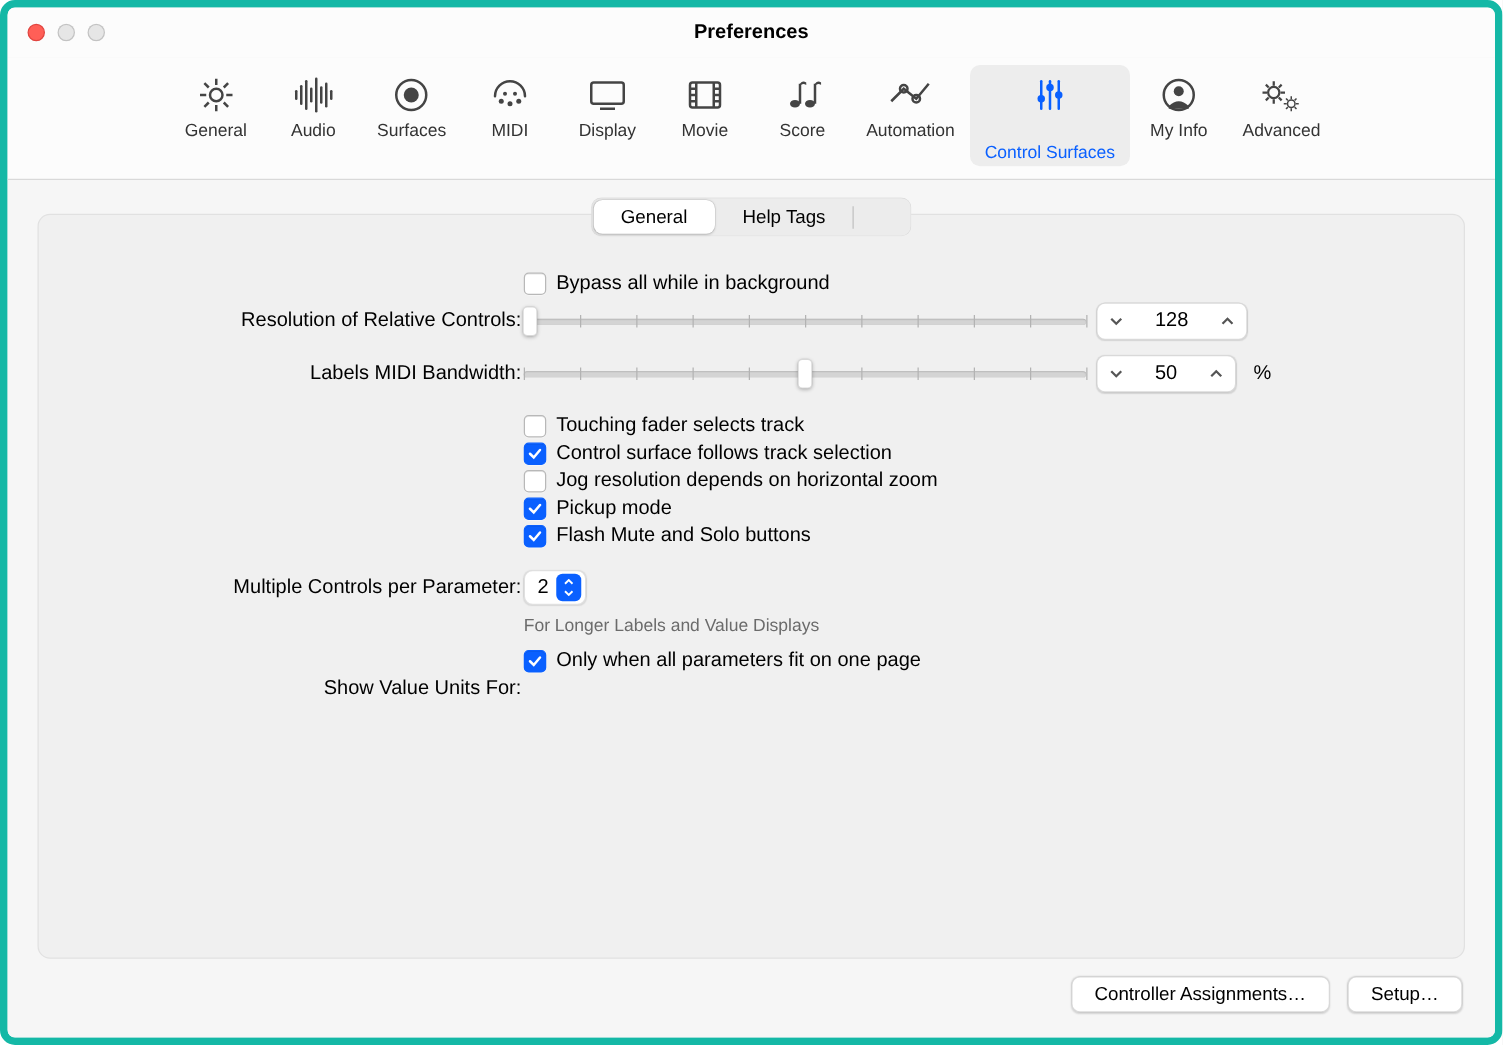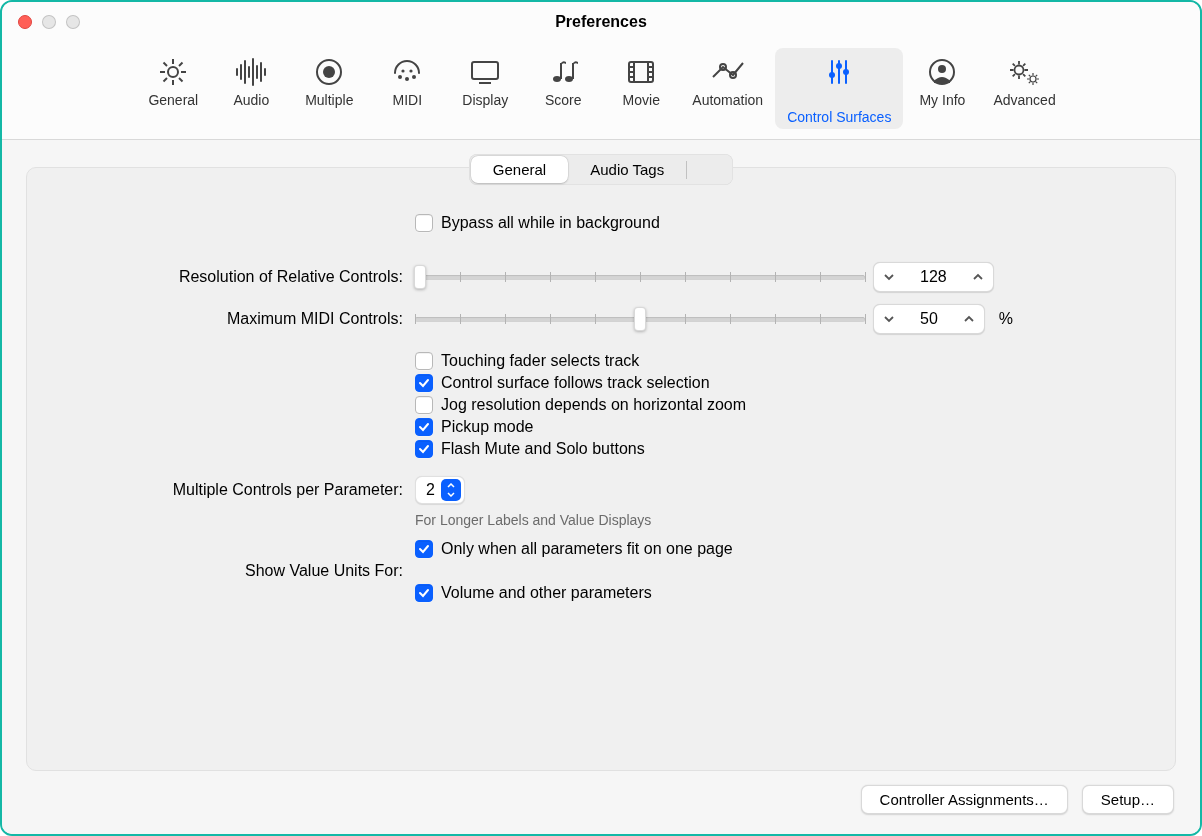--- a/index.html
+++ b/index.html
@@ -6,21 +6,21 @@
   body {
     margin: 0;
     font-family: -apple-system, "Helvetica Neue", Helvetica, Arial, sans-serif;
     font-size: 15px;
     background: #fff;
     color: #000;
   }
   .window {
     width: 1202px;
     height: 836px;
-    border: 2px solid #14b8a6;
+    border: 6px solid #14b8a6;
     border-radius: 12px;
     overflow: hidden;
     display: flex;
     flex-direction: column;
     background: #f6f6f6;
     position: relative;
   }
   .titlebar {
     height: 40px;
     display: flex;
@@ -135,21 +135,21 @@
   }
 
   .row {
     display: flex;
     align-items: center;
     margin: 4px 0;
   }
   .labelcol {
     width: 360px;
     text-align: right;
-    padding-right: 12px;
+    padding-right: 2px;
     font-size: 16px;
   }
   .ctrlcol {
     display: flex;
     align-items: center;
     gap: 8px;
     font-size: 16px;
   }
   .checkbox {
     width: 18px; height: 18px;
@@ -323,21 +323,21 @@
       <div class="lbl">Audio</div>
     </div>
 
     <div class="tb">
       <div class="iconwrap">
           <svg width="30" height="30" viewBox="0 0 30 30">
             <circle class="ic" cx="15" cy="15" r="12"></circle>
             <circle class="icf" cx="15" cy="15" r="6"></circle>
           </svg>
         </div>
-      <div class="lbl">Multiple</div>
+      <div class="lbl">Surfaces</div>
     </div>
 
     <div class="tb">
       <div class="iconwrap">
           <svg width="30" height="30" viewBox="0 0 30 30">
             <path class="ic" d="M3 16 A12 12 0 0 1 27 16" stroke-linecap="round"></path>
             <circle class="icf" cx="8" cy="20" r="2"></circle>
             <circle class="icf" cx="15" cy="22" r="2"></circle>
             <circle class="icf" cx="22" cy="20" r="2"></circle>
             <circle class="icf" cx="11" cy="14" r="1.6"></circle>
@@ -348,51 +348,51 @@
     </div>
 
     <div class="tb">
       <div class="iconwrap">
           <svg width="32" height="30" viewBox="0 0 32 30">
             <rect class="ic" x="3" y="5" width="26" height="17" rx="2"></rect>
             <line class="ic" x1="10" y1="26" x2="22" y2="26"></line>
           </svg>
         </div>
       <div class="lbl">Display</div>
-    </div>
-
-    <div class="tb">
-      <div class="iconwrap">
-          <svg width="30" height="30" viewBox="0 0 30 30">
-            <ellipse class="icf" cx="9" cy="22" rx="4" ry="3"></ellipse>
-            <ellipse class="icf" cx="21" cy="22" rx="4" ry="3"></ellipse>
-            <line class="ic" x1="13" y1="22" x2="13" y2="6"></line>
-            <line class="ic" x1="25" y1="22" x2="25" y2="6"></line>
-            <path class="icf" d="M13 6 Q15 3 18 5 L18 7 Q15 5 13 8 Z"></path>
-            <path class="icf" d="M25 6 Q27 3 30 5 L30 7 Q27 5 25 8 Z"></path>
-          </svg>
-        </div>
-      <div class="lbl">Score</div>
     </div>
 
     <div class="tb">
       <div class="iconwrap">
           <svg width="30" height="30" viewBox="0 0 30 30">
             <rect class="ic" x="3" y="5" width="24" height="20" rx="2"></rect>
             <line class="ic" x1="8" y1="5" x2="8" y2="25"></line>
             <line class="ic" x1="22" y1="5" x2="22" y2="25"></line>
             <line class="ic" x1="3" y1="10" x2="8" y2="10"></line>
             <line class="ic" x1="3" y1="15" x2="8" y2="15"></line>
             <line class="ic" x1="3" y1="20" x2="8" y2="20"></line>
             <line class="ic" x1="22" y1="10" x2="27" y2="10"></line>
             <line class="ic" x1="22" y1="15" x2="27" y2="15"></line>
             <line class="ic" x1="22" y1="20" x2="27" y2="20"></line>
           </svg>
         </div>
       <div class="lbl">Movie</div>
+    </div>
+
+    <div class="tb">
+      <div class="iconwrap">
+          <svg width="30" height="30" viewBox="0 0 30 30">
+            <ellipse class="icf" cx="9" cy="22" rx="4" ry="3"></ellipse>
+            <ellipse class="icf" cx="21" cy="22" rx="4" ry="3"></ellipse>
+            <line class="ic" x1="13" y1="22" x2="13" y2="6"></line>
+            <line class="ic" x1="25" y1="22" x2="25" y2="6"></line>
+            <path class="icf" d="M13 6 Q15 3 18 5 L18 7 Q15 5 13 8 Z"></path>
+            <path class="icf" d="M25 6 Q27 3 30 5 L30 7 Q27 5 25 8 Z"></path>
+          </svg>
+        </div>
+      <div class="lbl">Score</div>
     </div>
 
     <div class="tb">
       <div class="iconwrap">
           <svg width="34" height="30" viewBox="0 0 34 30">
             <path class="ic" d="M2 20 L12 10 L22 18 L32 6" fill="none"></path>
             <circle class="ic" cx="12" cy="10" r="3" fill="#fff"></circle>
             <circle class="ic" cx="22" cy="18" r="3" fill="#fff"></circle>
           </svg>
         </div>
@@ -459,29 +459,29 @@
         </div>
       <div class="lbl">Advanced</div>
     </div>
   </div>
 
   <div class="body">
 
     <div class="segwrap">
       <div class="seg">
         <div class="segbtn sel">General</div>
-        <div class="segbtn">Audio Tags</div>
+        <div class="segbtn">Help Tags</div>
         <div class="div"></div>
         <div class="segbtn"></div>
       </div>
     </div>
 
     <div class="panel">
 
-      <div class="row" style="margin-top:6px; margin-bottom:30px;">
+      <div class="row" style="margin-top:6px; margin-bottom:6px;">
         <div class="labelcol"></div>
         <div class="ctrlcol">
           <span class="checkbox"></span>
           <span>Bypass all while in background</span>
         </div>
       </div>
 
       <div class="row">
         <div class="labelcol">Resolution of Relative Controls:</div>
         <div class="ctrlcol">
@@ -510,21 +510,21 @@
             <div class="sbtn">
                 <svg width="12" height="12" viewBox="0 0 12 12">
                   <polyline points="2,8 6,4 10,8" stroke="#555" stroke-width="1.8" fill="none"></polyline>
                 </svg>
               </div>
           </div>
         </div>
       </div>
 
       <div class="row" style="margin-top:12px; margin-bottom:18px;">
-        <div class="labelcol">Maximum MIDI Controls:</div>
+        <div class="labelcol">Labels MIDI Bandwidth:</div>
         <div class="ctrlcol">
           <div class="slider">
             <div class="track"></div>
             <div class="tick" style="left:0%"></div>
               <div class="tick" style="left:10%"></div>
               <div class="tick" style="left:20%"></div>
               <div class="tick" style="left:30%"></div>
               <div class="tick" style="left:40%"></div>
               <div class="tick" style="left:50%"></div>
               <div class="tick" style="left:60%"></div>
@@ -627,31 +627,20 @@
               <svg width="12" height="12" viewBox="0 0 12 12">
                 <polyline points="2,6 5,9 10,3" stroke="#fff" stroke-width="2" fill="none" stroke-linecap="round"></polyline>
               </svg>
             </span>
           <span>Only when all parameters fit on one page</span>
         </div>
       </div>
       <div class="row">
         <div class="labelcol">Show Value Units For:</div>
       </div>
-      <div class="row">
-        <div class="labelcol"></div>
-        <div class="ctrlcol">
-          <span class="checkbox checked">
-              <svg width="12" height="12" viewBox="0 0 12 12">
-                <polyline points="2,6 5,9 10,3" stroke="#fff" stroke-width="2" fill="none" stroke-linecap="round"></polyline>
-              </svg>
-            </span>
-          <span>Volume and other parameters</span>
-        </div>
-      </div>
 
     </div>
 
     <div class="footer">
       <div class="btn">Controller Assignments…</div>
       <div class="btn">Setup…</div>
     </div>
 
   </div>
 

